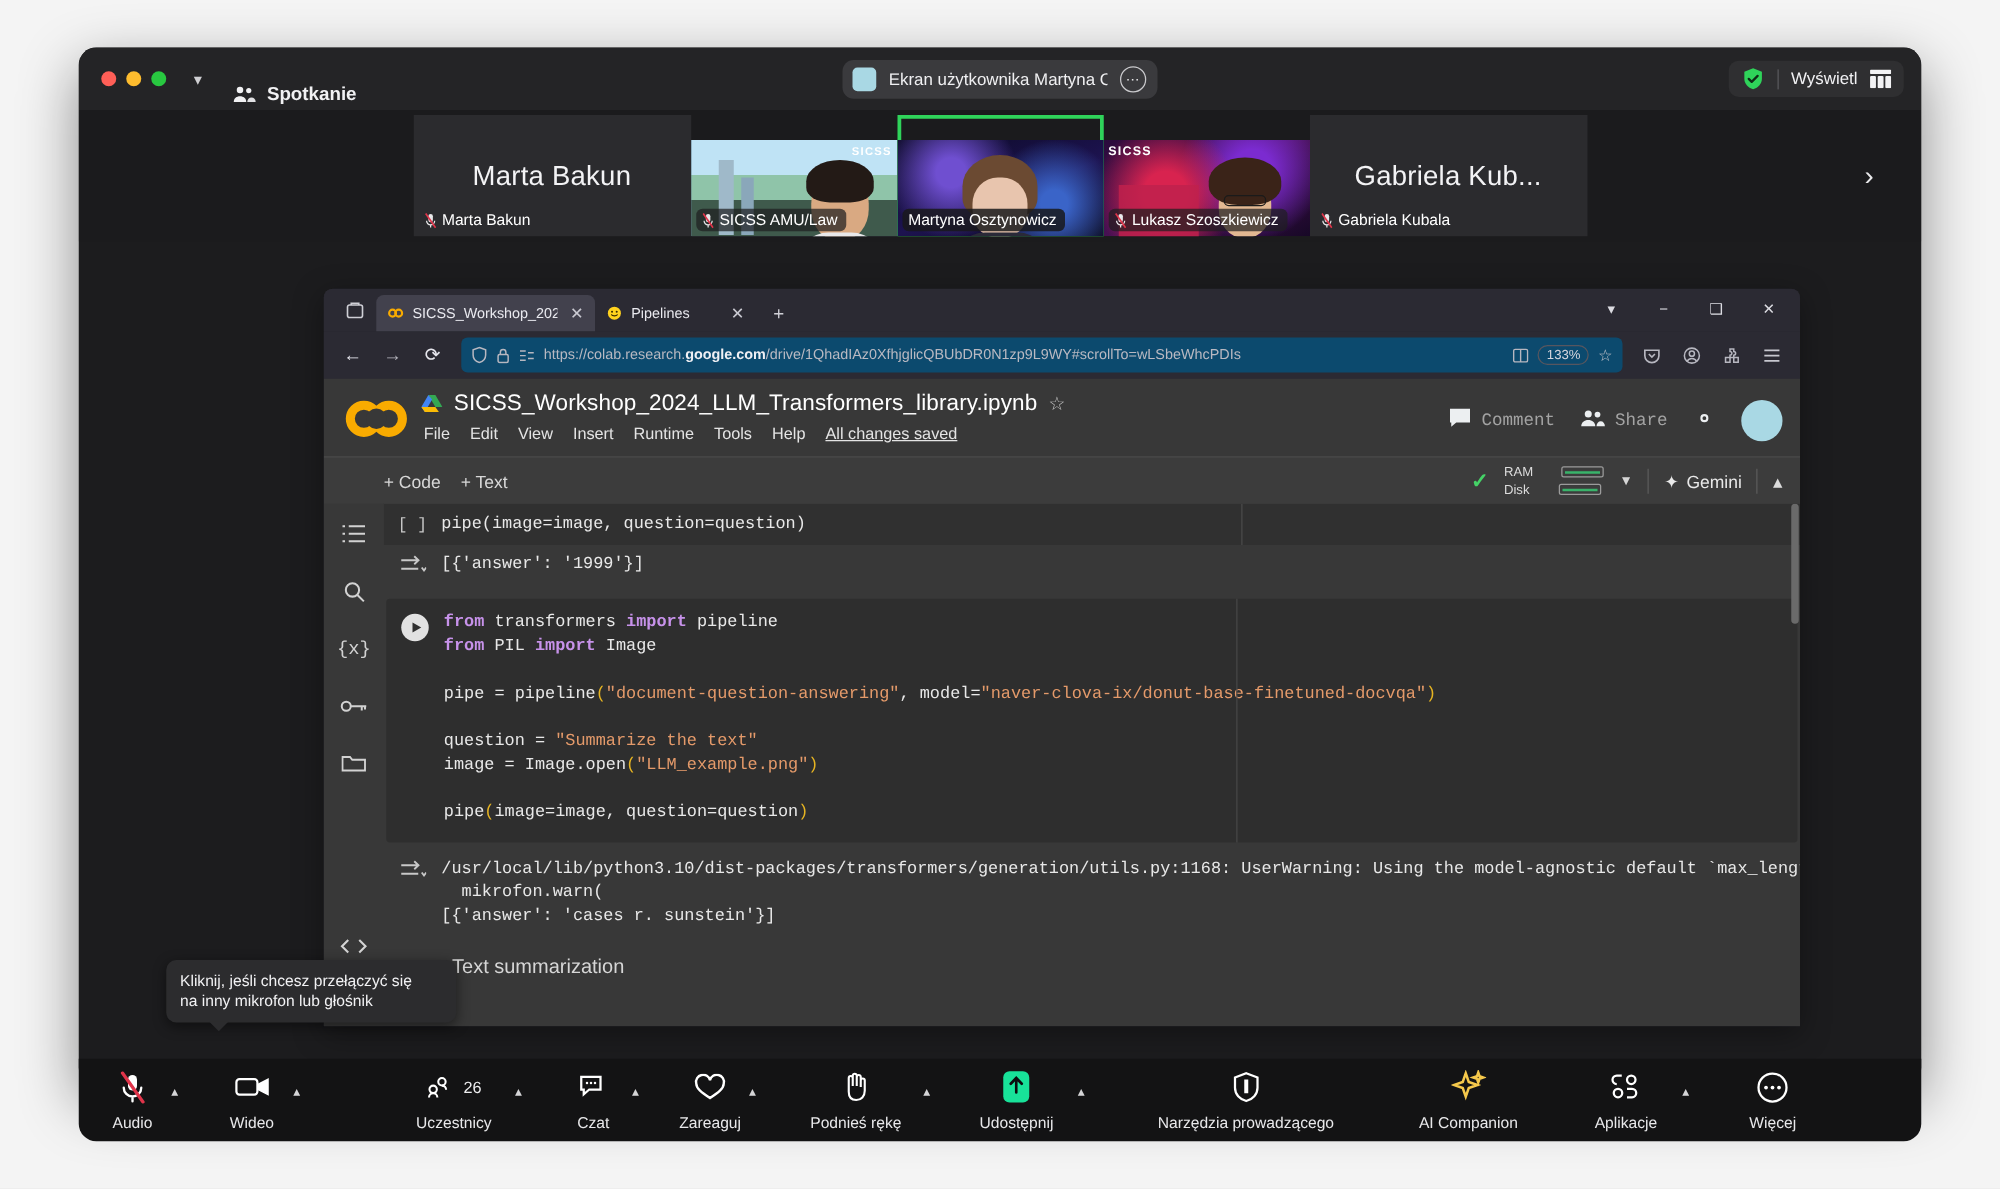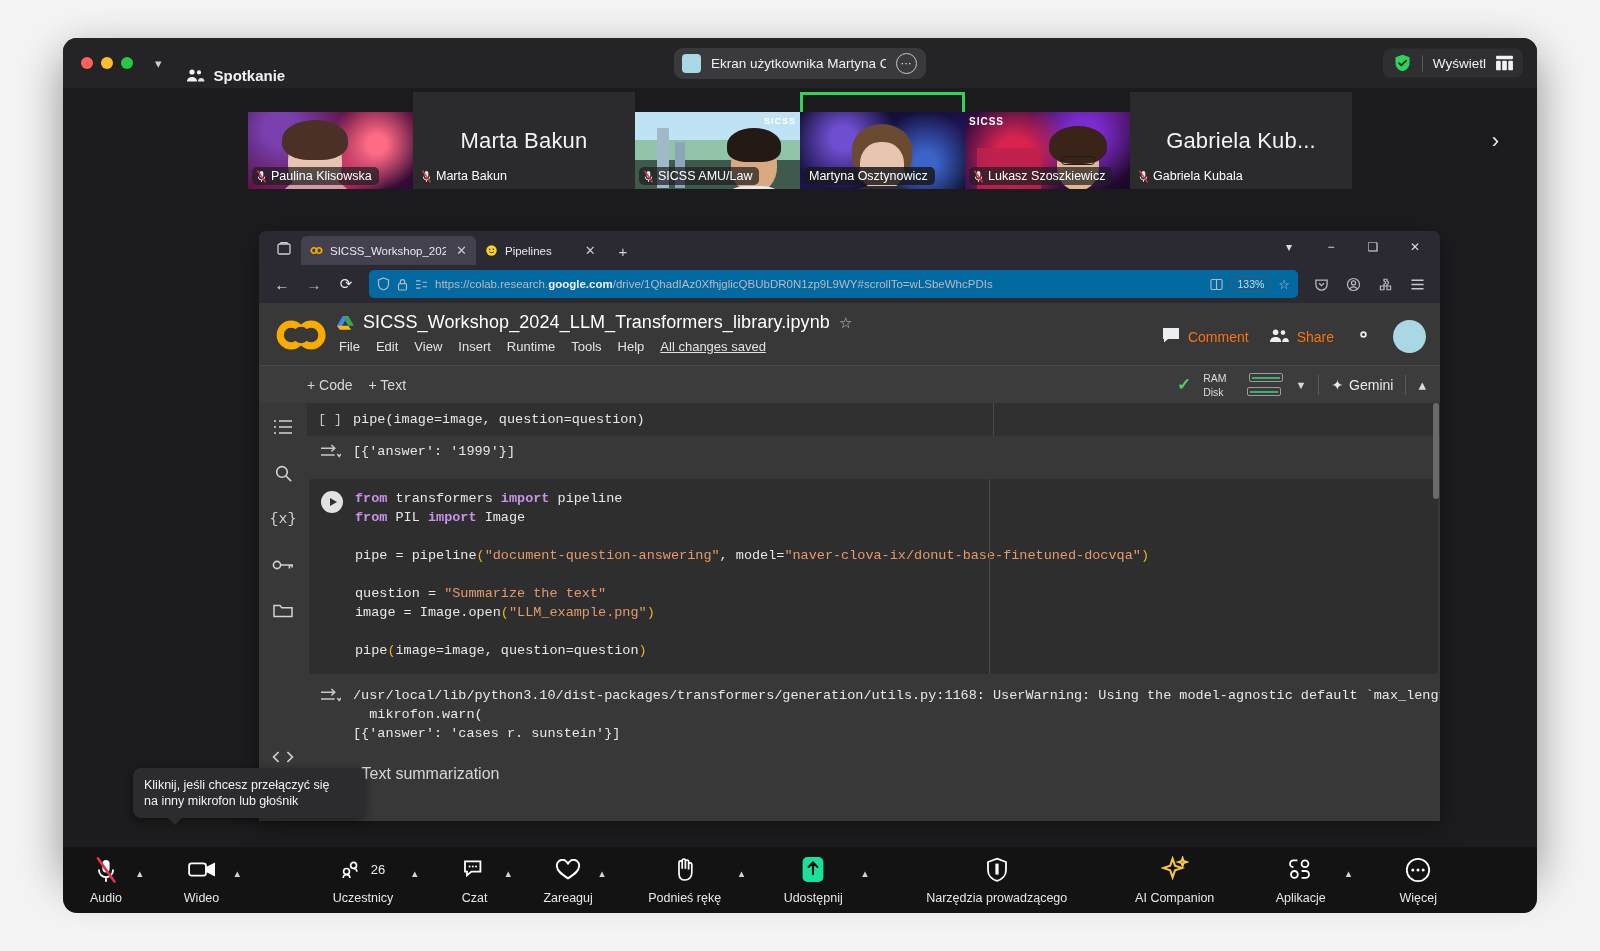--- a/index.html
+++ b/index.html
@@ -119,21 +119,21 @@
   .ff-newtab{ color:#cfcfd6; font-size:15px; margin:0 0 5px 14px; }
   .ff-winctl{ position:absolute; right:4px; bottom:4px; display:flex; align-items:center; gap:0; }
   .ff-winctl span{ width:42px; height:28px; display:flex; align-items:center; justify-content:center;
     color:#dcdce2; font-size:12px; }
 
   .ff-navbar{ height:38px; background:#2b2a33; display:flex; align-items:center; padding:0 8px; gap:2px; }
   .navbtn{ width:30px; height:30px; display:flex; align-items:center; justify-content:center;
     color:#b5b5bd; font-size:15px; }
   .navbtn.on{ color:#e7e7ee; }
   .urlbar{
-    flex:1; height:28px; margin:0 6px; background:#0369a1; border-radius:5px;
+    flex:1; height:28px; margin:0 6px; background:#0c4a6e; border-radius:5px;
     display:flex; align-items:center; padding:0 8px; gap:7px; min-width:0;
   }
   .urlbar .uicon{ color:#b7b7c0; display:flex; align-items:center; }
   .url-text{ color:#b9b9c2; font-size:11.5px; white-space:nowrap; overflow:hidden;
     text-overflow:clip; flex:1; }
   .url-text b{ color:#f0f0f4; font-weight:600; }
   .zoomchip{ color:#d7d7de; font-size:10.5px; border:1px solid #57565f; border-radius:9px;
     padding:1px 6px; flex:none; }
   .star{ color:#c2c2cb; font-size:13px; flex:none; }
   .ff-rightbtns{ display:flex; align-items:center; gap:2px; }
@@ -144,21 +144,21 @@
   .cl-logo{ width:58px; height:38px; flex:none; margin-top:4px; }
   .cl-titles{ margin-left:6px; }
   .cl-title-row{ display:flex; align-items:center; gap:9px; }
   .drive-ic{ width:17px; height:15px; }
   .cl-filename{ color:#fff; font-size:18px; font-weight:400; letter-spacing:.1px; }
   .cl-star{ color:#c6c6c6; font-size:15px; }
   .cl-menu{ display:flex; gap:16px; margin-top:6px; margin-left:2px; }
   .cl-menu span{ color:#e4e4e4; font-size:13px; }
   .cl-saved{ color:#e4e4e4; font-size:13px; text-decoration:underline; }
   .cl-hdr-right{ margin-left:auto; display:flex; align-items:center; gap:20px; padding-top:8px; }
-  .cl-hdr-btn{ display:flex; align-items:center; gap:8px; color:#f97316; font-size:14px; }
+  .cl-hdr-btn{ display:flex; align-items:center; gap:8px; color:#a3a3a3; font-size:14px;font-family:Liberation Mono, monospace; }
   .cl-avatar{ width:33px; height:33px; border-radius:50%; background:#a9d8e4; }
 
   .cl-toolbar{ height:38px; background:#3c3c3c; border-top:1px solid #4a4a4a;
     display:flex; align-items:center; padding-left:48px; gap:16px; position:relative; }
   .cl-addbtn{ color:#d8d8d8; font-size:14px; display:flex; align-items:center; gap:5px; }
   .cl-tb-right{ margin-left:auto; display:flex; align-items:center; gap:12px; padding-right:14px; }
   .ok-check{ color:#45d267; font-size:17px; font-weight:700; }
   .ramdisk{ display:flex; flex-direction:column; gap:2px; }
   .rd-row{ display:flex; align-items:center; gap:23px; }
   .rd-lab{ color:#dcdcdc; font-size:10.5px; }
@@ -280,37 +280,20 @@
             <rect x="6.5" y="5.6" width="5" height="10.4" rx="1"></rect>
             <rect x="13" y="5.6" width="5" height="10.4" rx="1"></rect>
           </svg>
         </span>
       </div>
     </div>
 
     <div class="filmstrip">
       <div class="strip-inner">
 
-        <div class="tile">
-          <div class="bg bg-nebula1">
-            <div class="head" style="left:40px;top:16px;width:54px;height:66px;background:#e7c3b0;"></div>
-            <div class="head" style="left:34px;top:8px;width:66px;height:40px;border-radius:50% 50% 40% 40%;background:#4a3026;"></div>
-            <div style="position:absolute;left:28px;top:66px;width:80px;height:34px;border-radius:40px 40px 0 0;background:#d59aa6;"></div>
-          </div>
-          <div class="namebadge">
-            <span class="mutedmic">
-              <svg width="9" height="13" viewBox="0 0 10 14">
-                <rect x="3" y="1" width="4" height="7.5" rx="2" fill="#e8e8ea"></rect>
-                <path d="M1.4 7.2a3.6 3.6 0 0 0 7.2 0M5 10.8V13" stroke="#e8e8ea" stroke-width="1.1" fill="none"></path>
-                <path d="M0.6 0.6 9.4 13.4" stroke="#e0344a" stroke-width="1.5"></path>
-              </svg>
-            </span>
-            <span>Paulina Klisowska</span>
-          </div>
-        </div>
 
         <div class="tile wide noavatar">
           <div class="bigname">Marta Bakun</div>
           <div class="namebadge" style="background:transparent;">
             <span class="mutedmic">
               <svg width="9" height="13" viewBox="0 0 10 14">
                 <rect x="3" y="1" width="4" height="7.5" rx="2" fill="#e8e8ea"></rect>
                 <path d="M1.4 7.2a3.6 3.6 0 0 0 7.2 0M5 10.8V13" stroke="#e8e8ea" stroke-width="1.1" fill="none"></path>
                 <path d="M0.6 0.6 9.4 13.4" stroke="#e0344a" stroke-width="1.5"></path>
               </svg>

